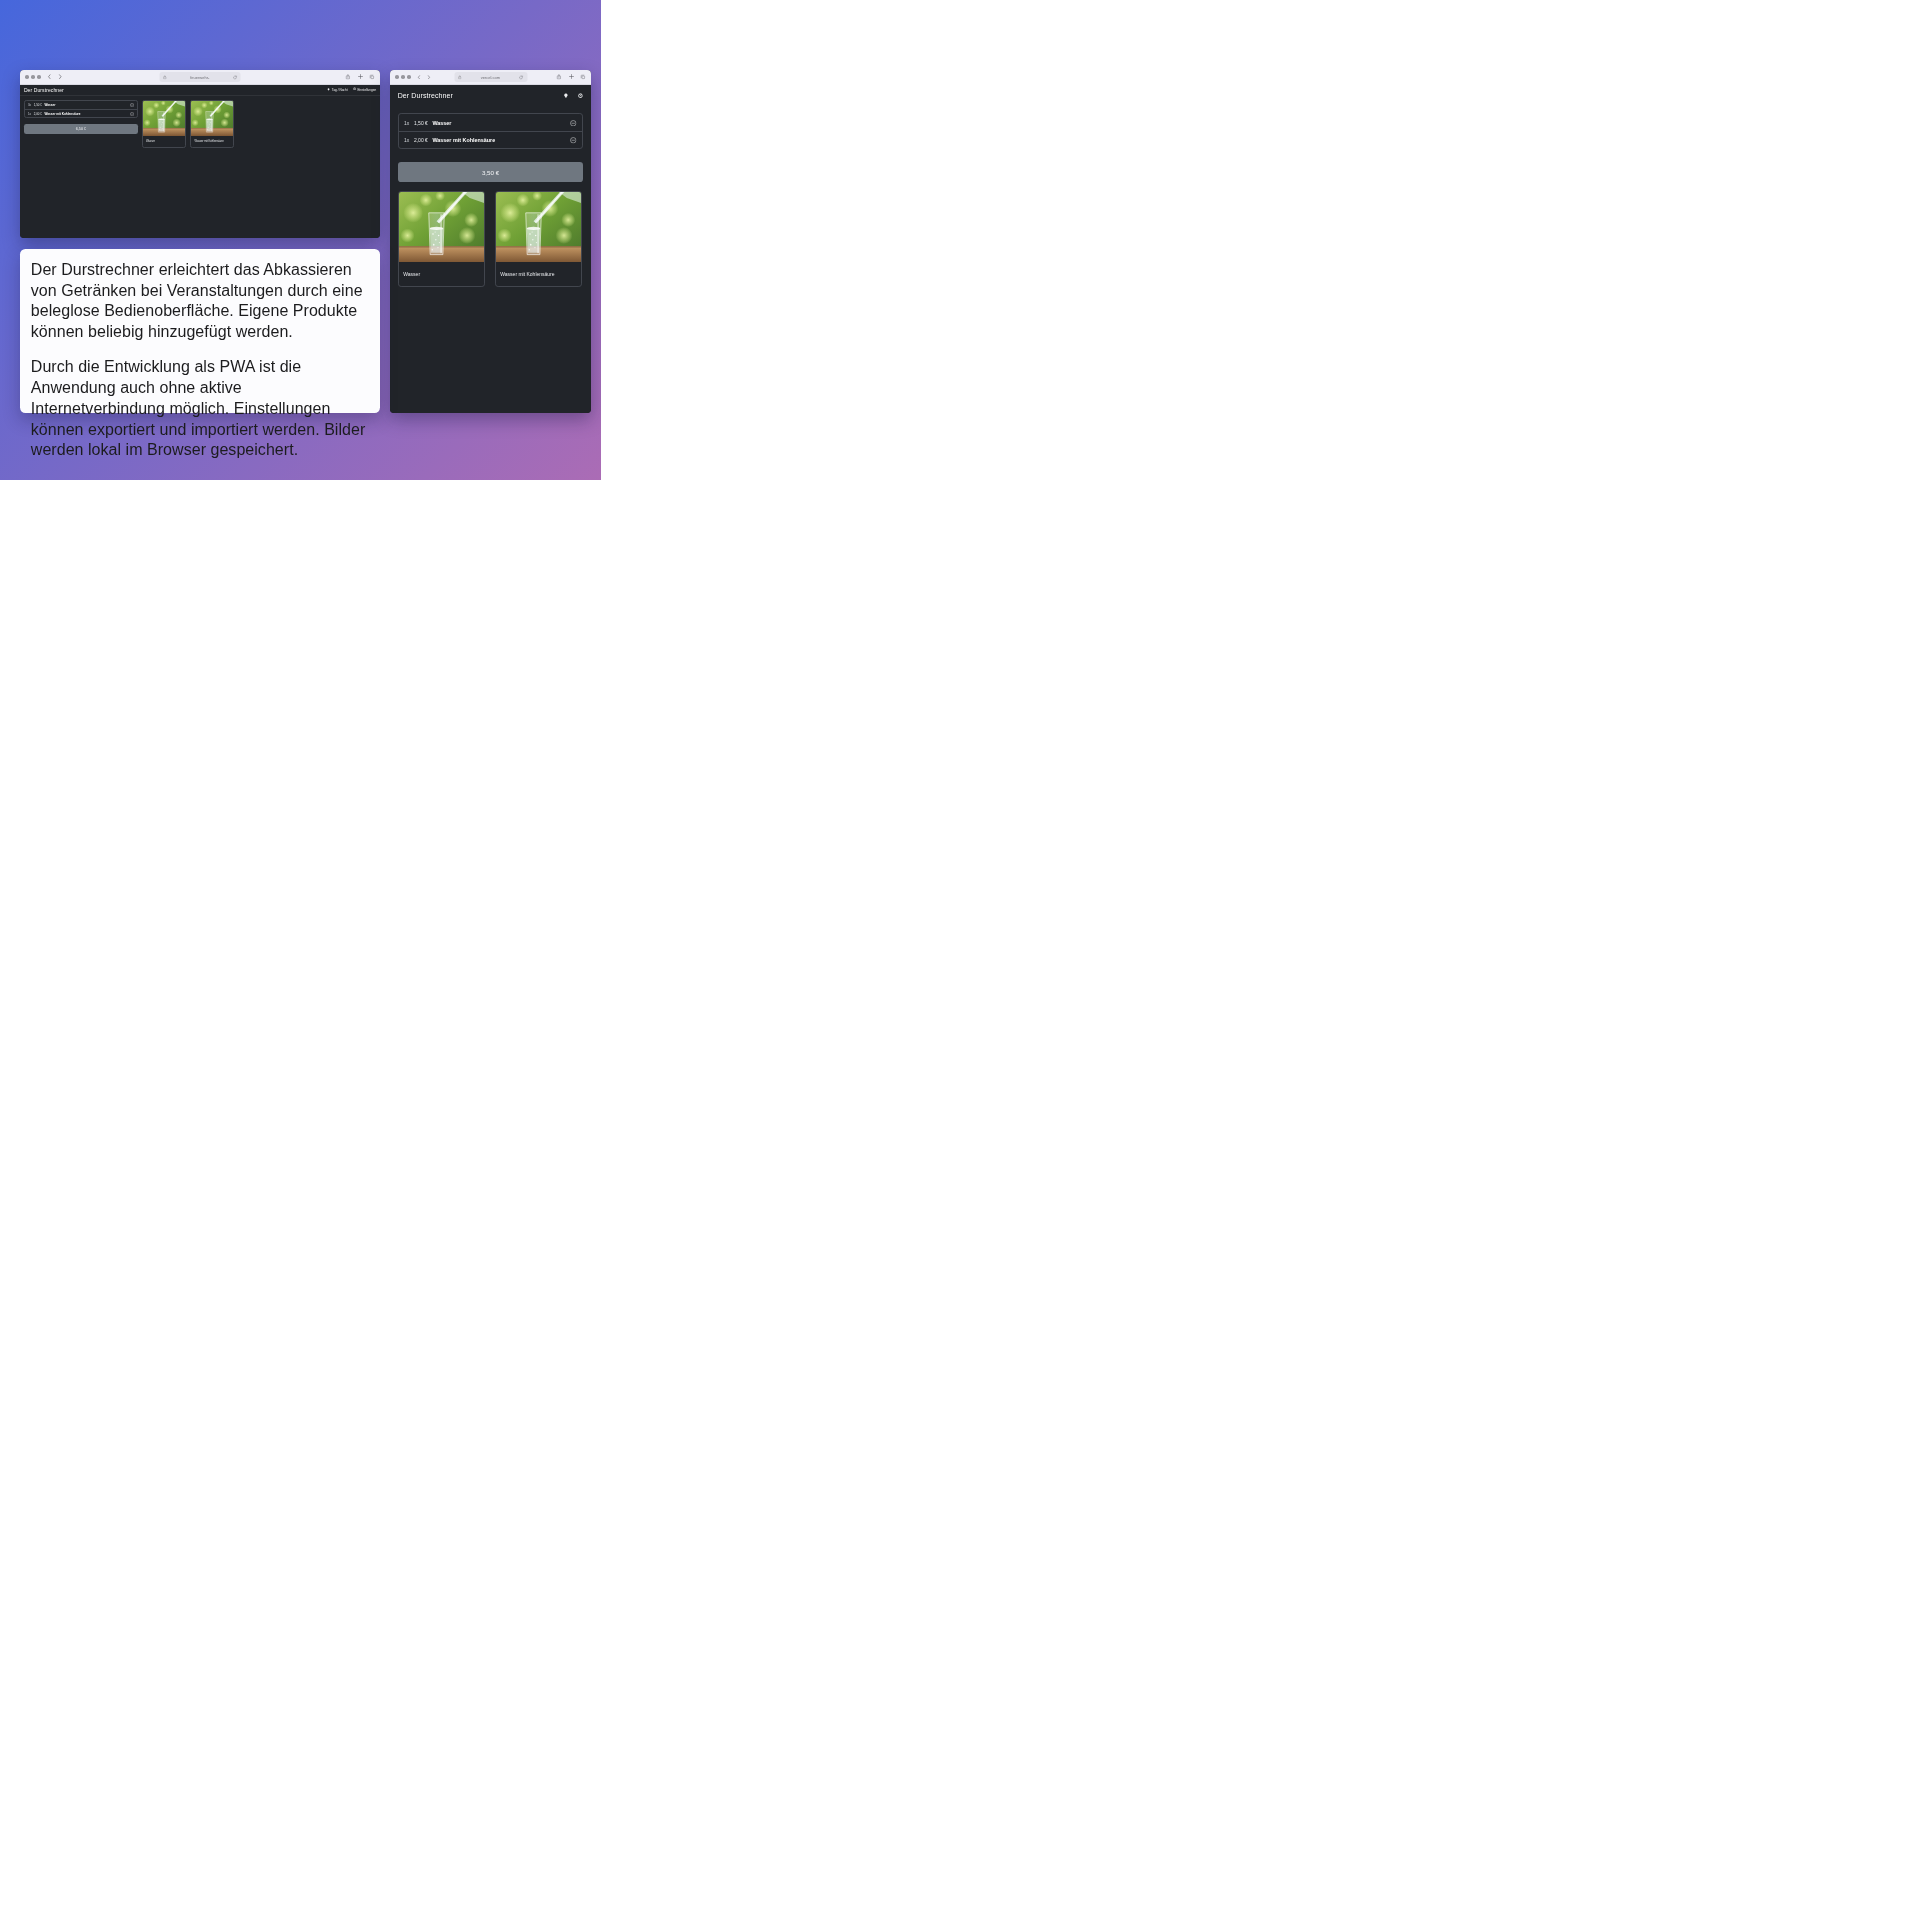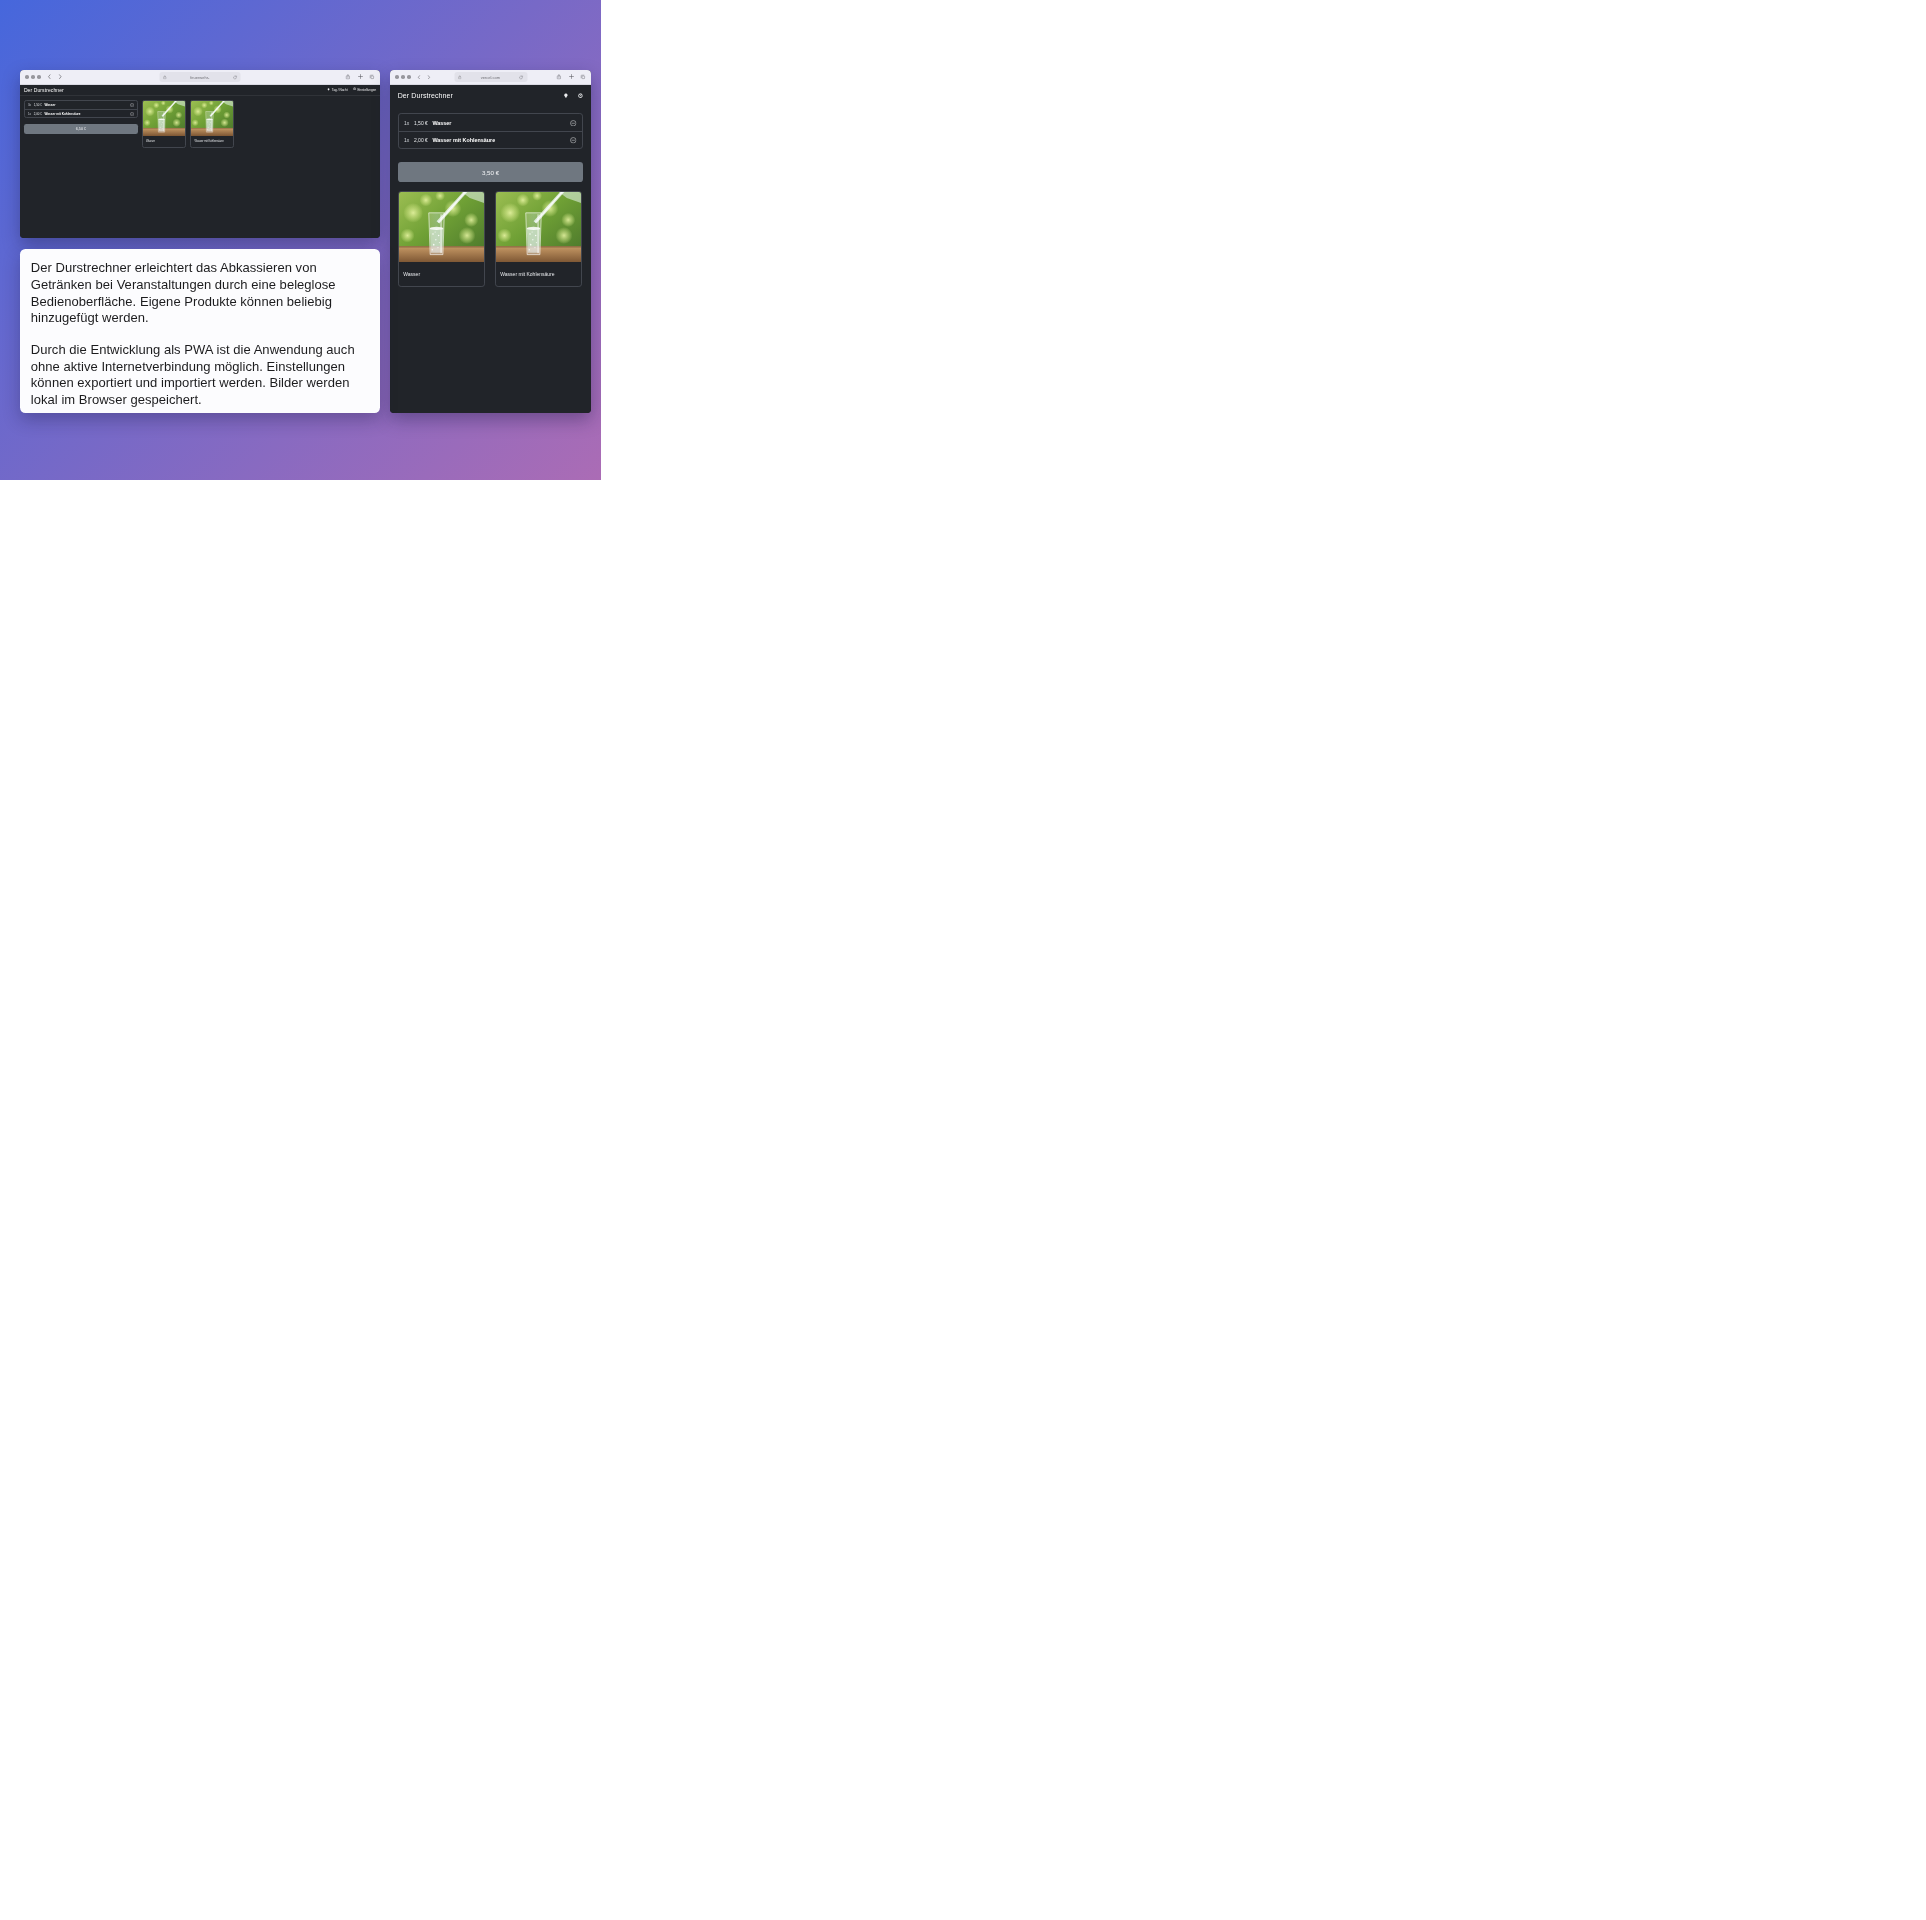--- a/index.html
+++ b/index.html
@@ -110,21 +110,21 @@
   .product-card.large .product-label { height:25.4px; font-size:5px; padding:0 4.6px; }
 
   
   .desc-card {
     position:absolute; left:20px; top:249px; width:360px; height:164px;
     background:#FCFCFE; border-radius:5.4px;
     box-shadow:0 7px 17.3px rgba(20,20,60,.30);
     padding:10.8px 10.8px 0 10.8px;
     color:#1C1C1E;
   }
-  .desc-card p { font-size:13px; line-height:1.3; letter-spacing:0.04px; }
+  .desc-card p { font-size:16px; line-height:1.3; letter-spacing:0.04px; }
   .desc-card p + p { margin-top:14.3px; }
 
   svg.stroke-ic { stroke:currentColor; fill:none; stroke-width:1.6; stroke-linecap:round; stroke-linejoin:round; }
 </style>
 </head>
 <body>
 
 <svg width="0" height="0" style="position:absolute">
   <defs>
     <linearGradient id="gbg" x1="0" y1="0" x2="1" y2="1">

